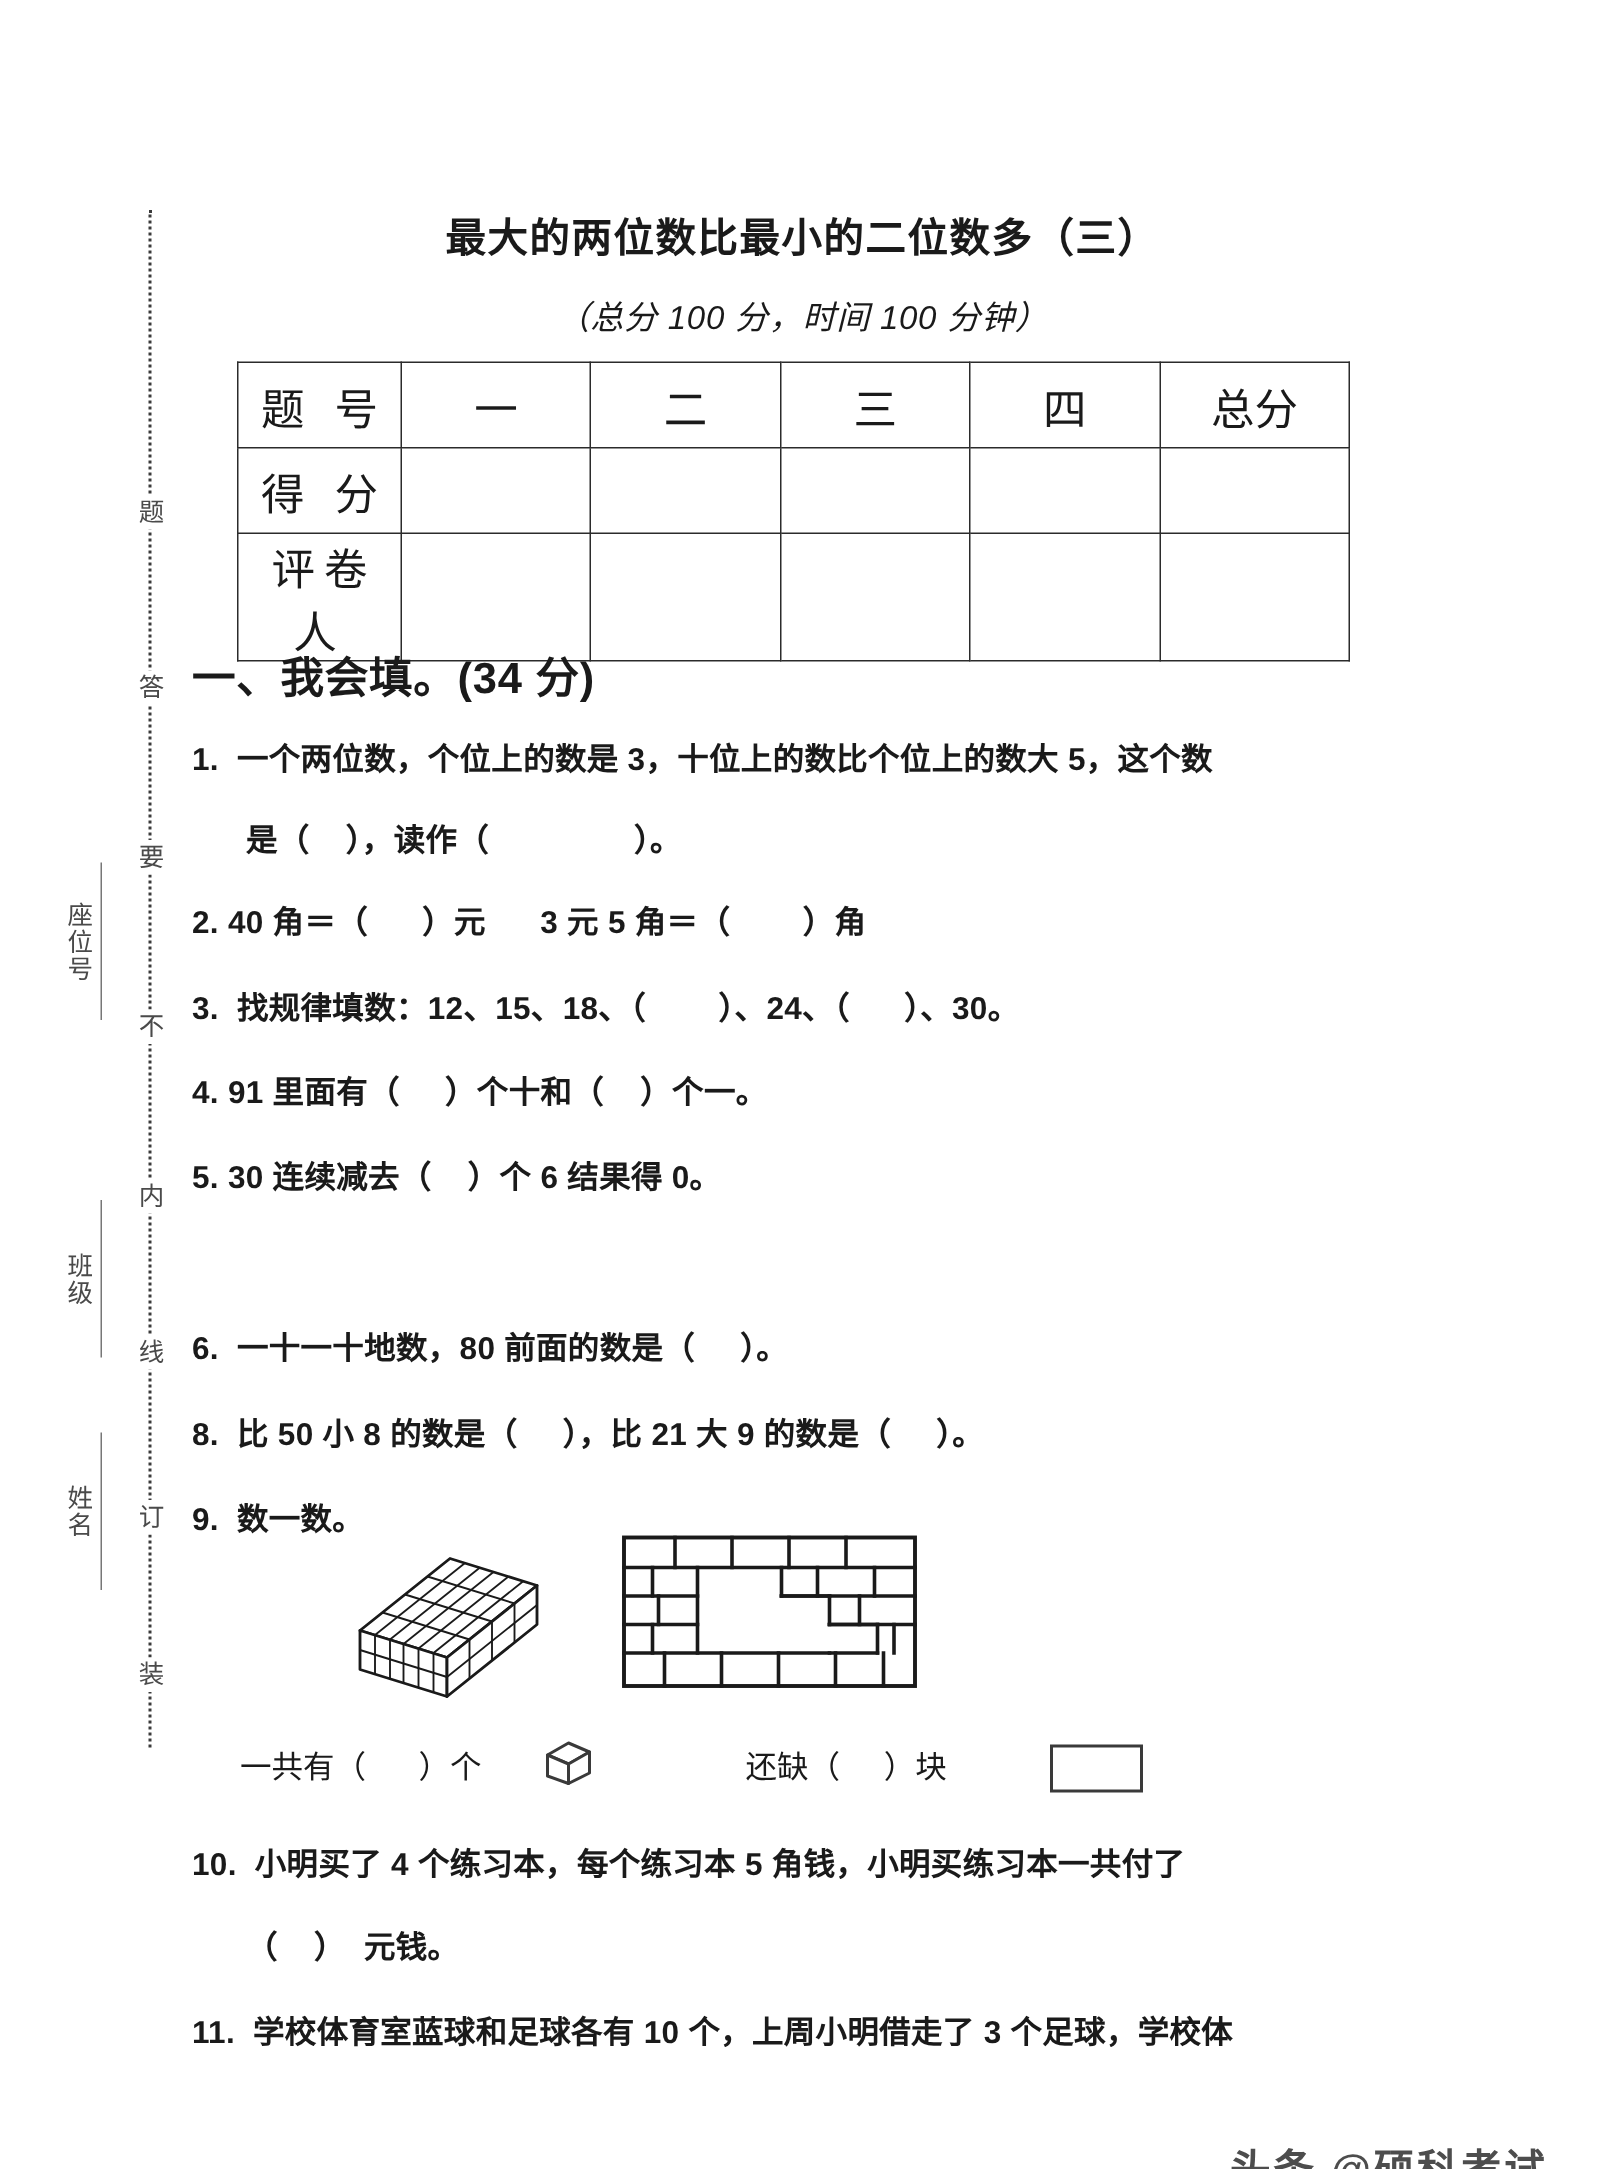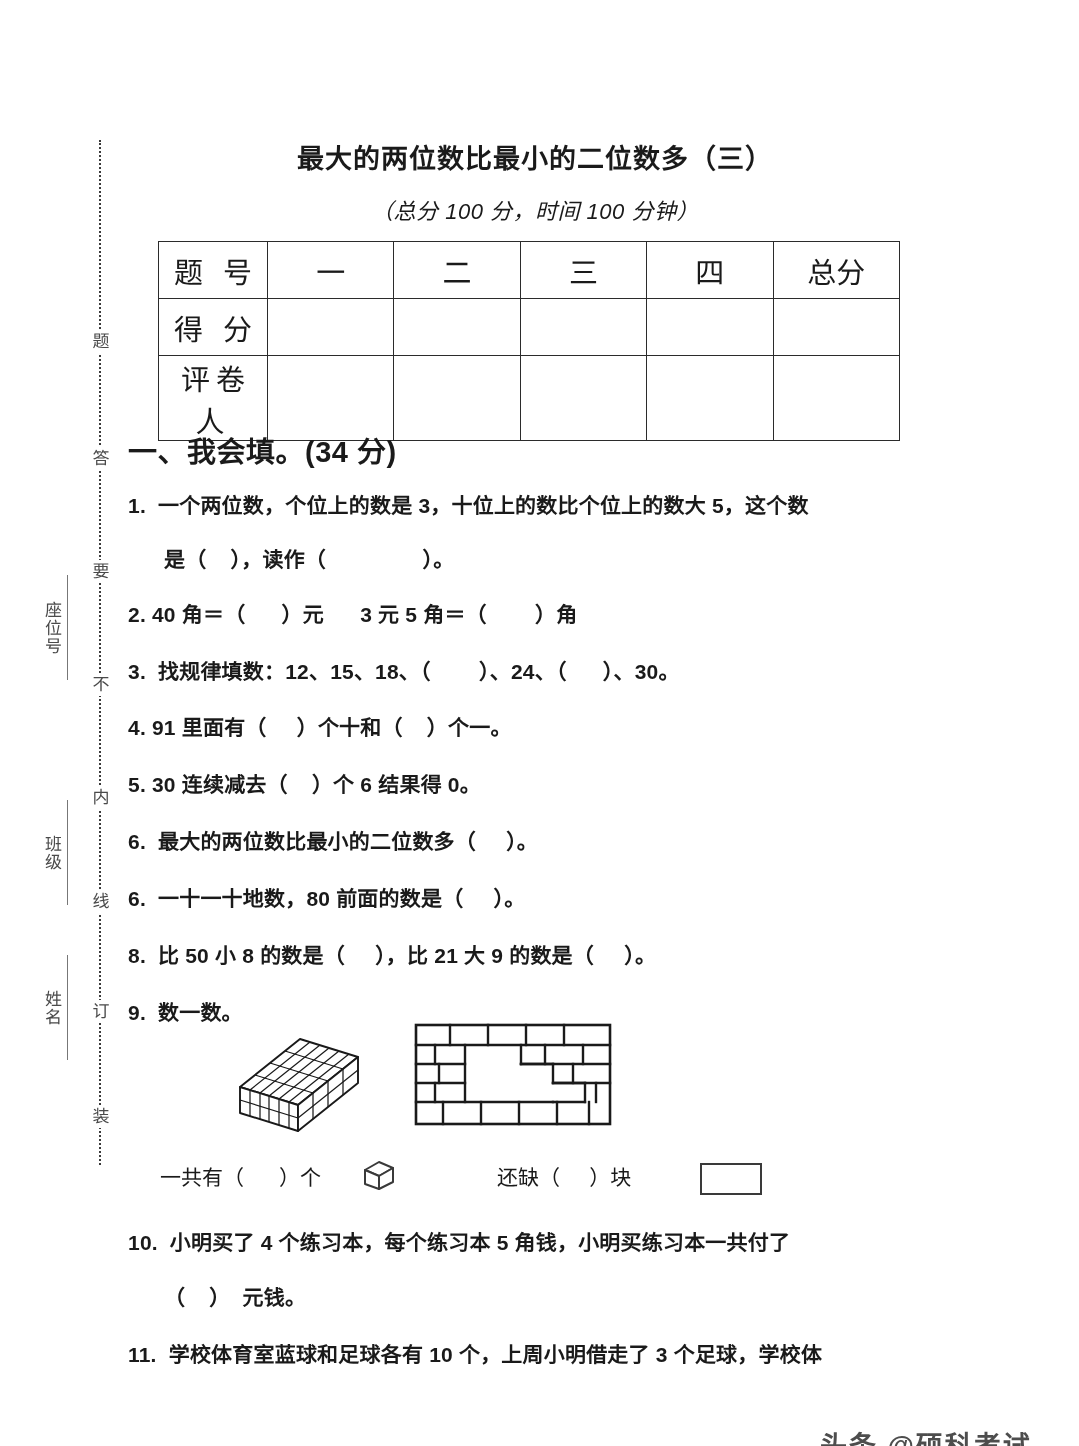--- a/index.html
+++ b/index.html
@@ -233,21 +233,20 @@
   <div class="qline indent" style="top:543px">是（    ），读作（                ）。</div>
 
   <div class="qline" style="top:598px">2. 40 角＝（      ）元      3 元 5 角＝（        ）角</div>
 
   <div class="qline" style="top:655px">3.  找规律填数：12、15、18、（        ）、24、（      ）、30。</div>
 
   <div class="qline" style="top:711px">4. 91 里面有（     ）个十和（    ）个一。</div>
 
   <div class="qline" style="top:768px">5. 30 连续减去（    ）个 6 结果得 0。</div>
 
-  <div class="qline" style="top:825px">6.  最大的两位数比最小的二位数多（     ）。</div>
 
   <div class="qline" style="top:882px">6.  一十一十地数，80 前面的数是（     ）。</div>
 
   <div class="qline" style="top:939px">8.  比 50 小 8 的数是（     ），比 21 大 9 的数是（     ）。</div>
 
   <div class="qline" style="top:996px">9.  数一数。</div>
 
   <svg id="fig-cubes" width="165" height="110" viewBox="0 0 165 110">
     <g fill="#ffffff" stroke="#1a1a1a" stroke-width="1.9" stroke-linejoin="round">
 

